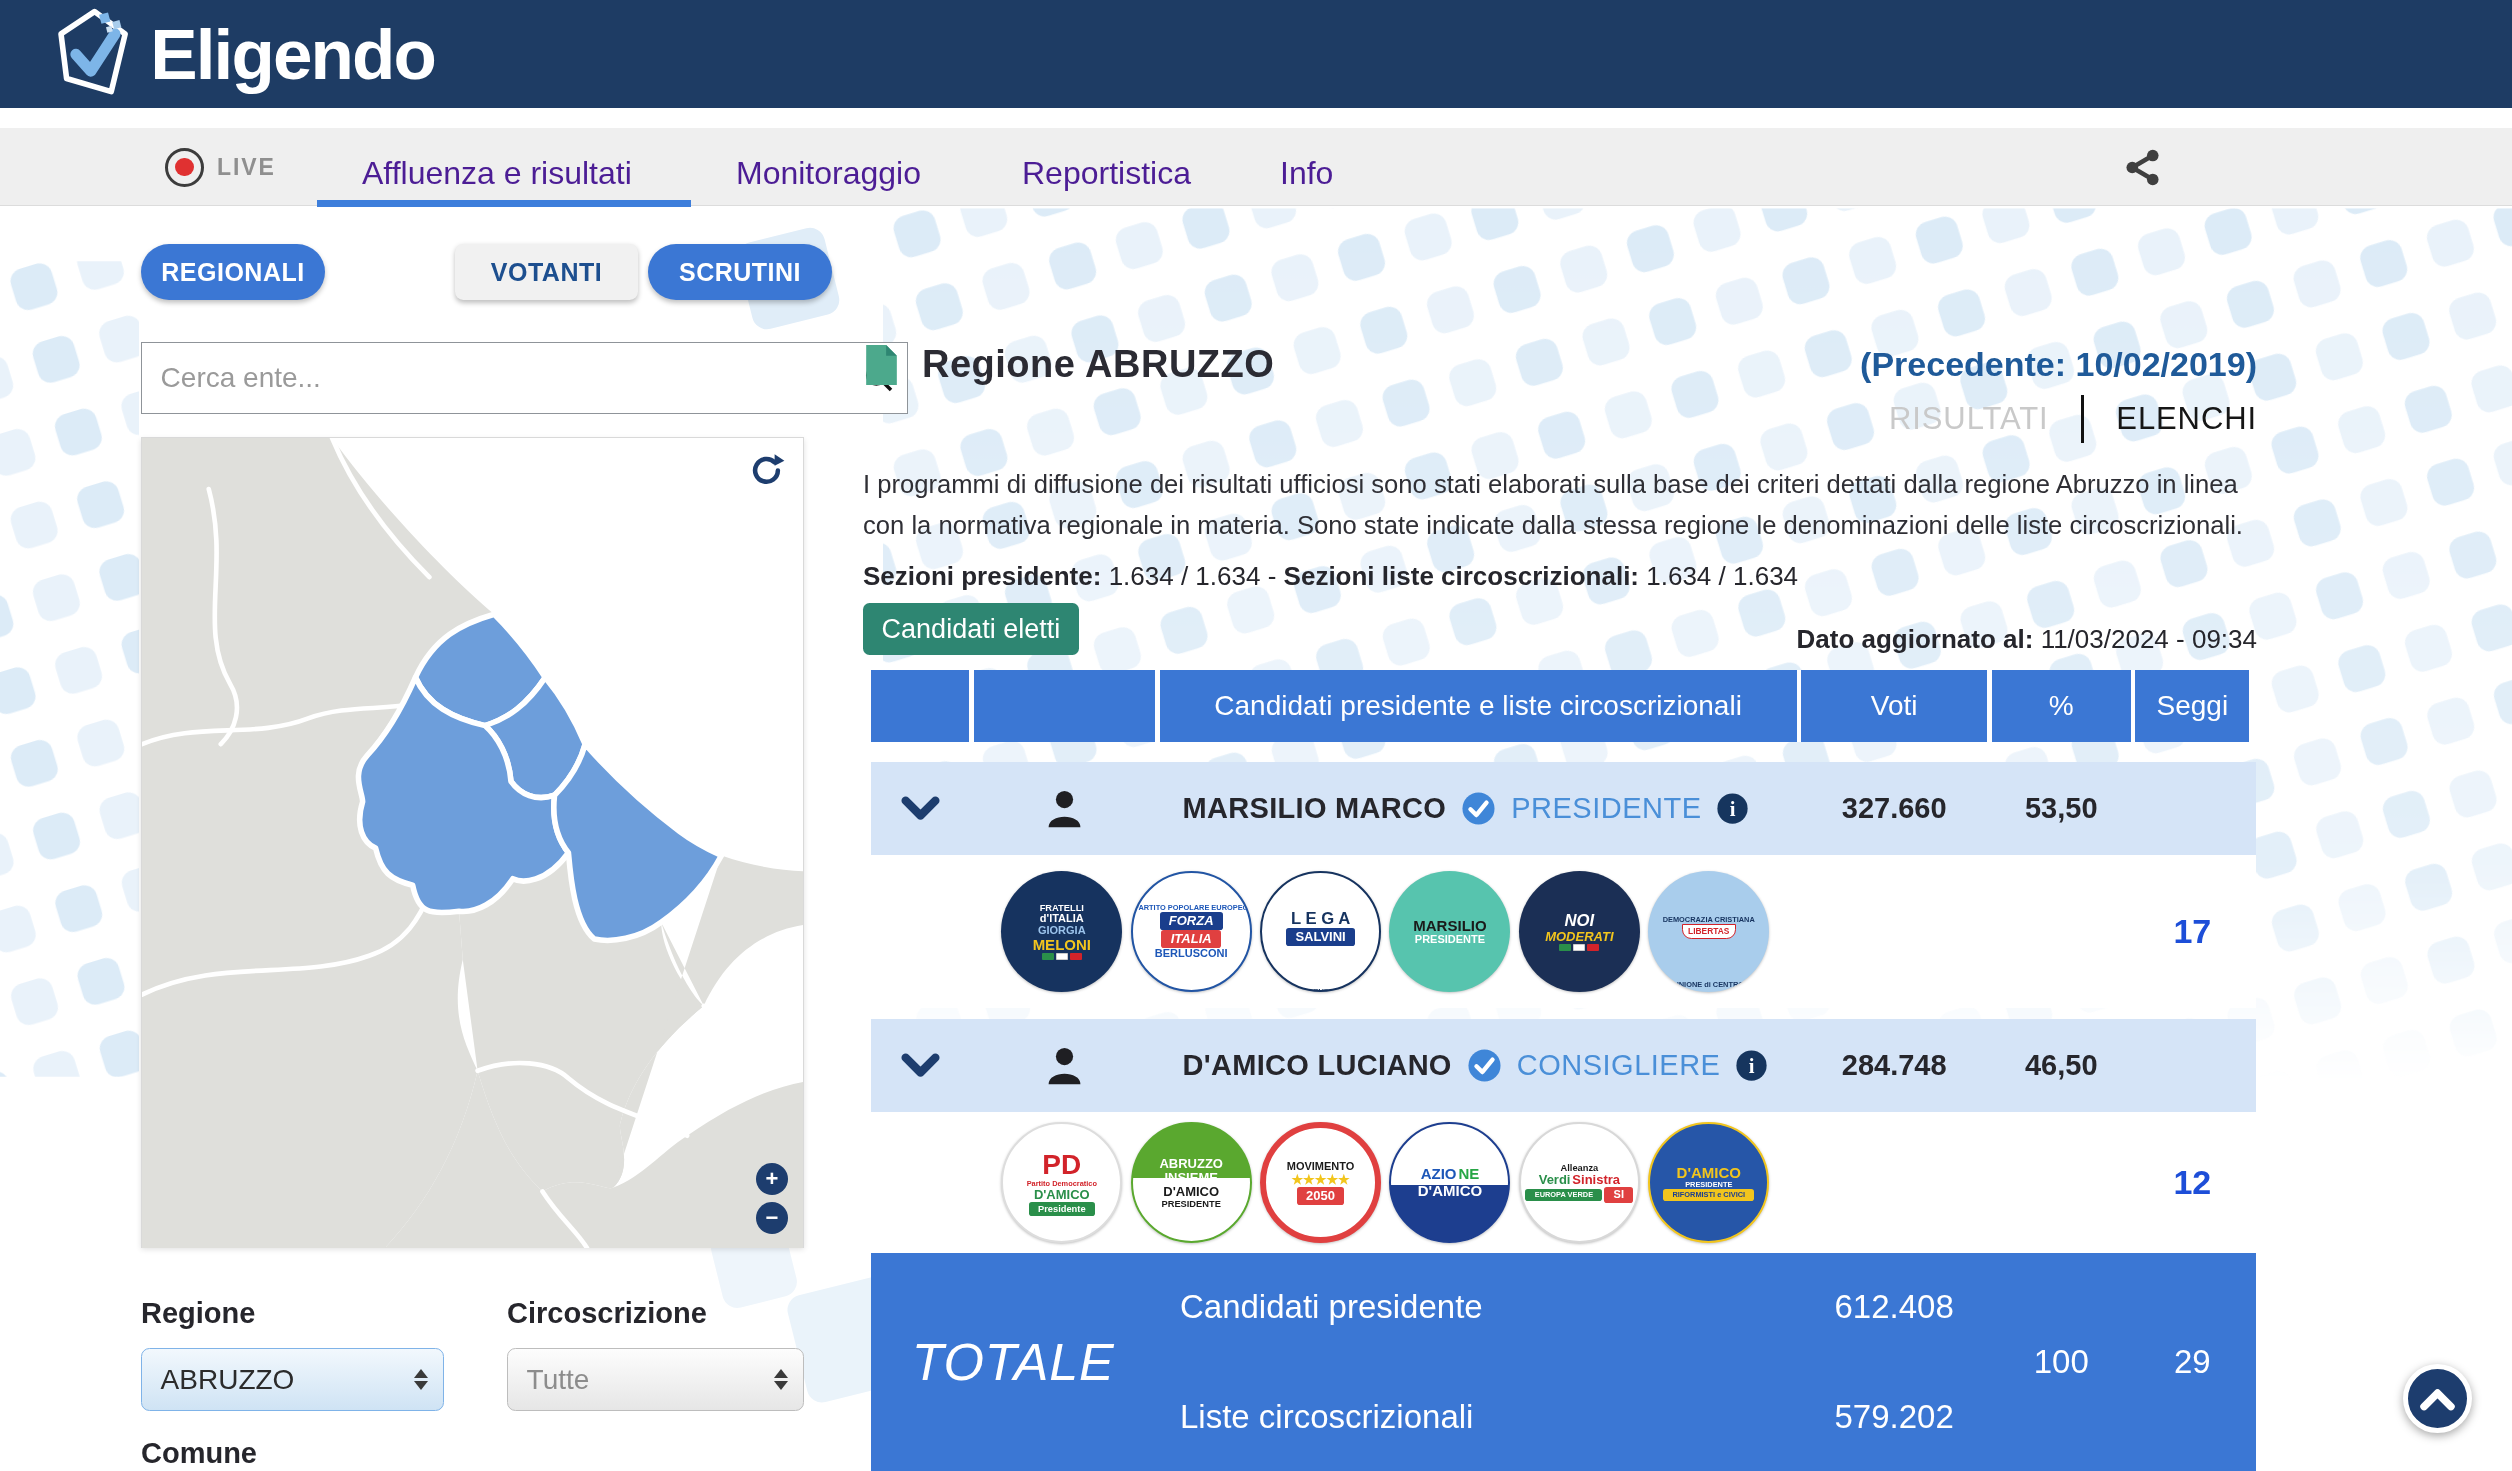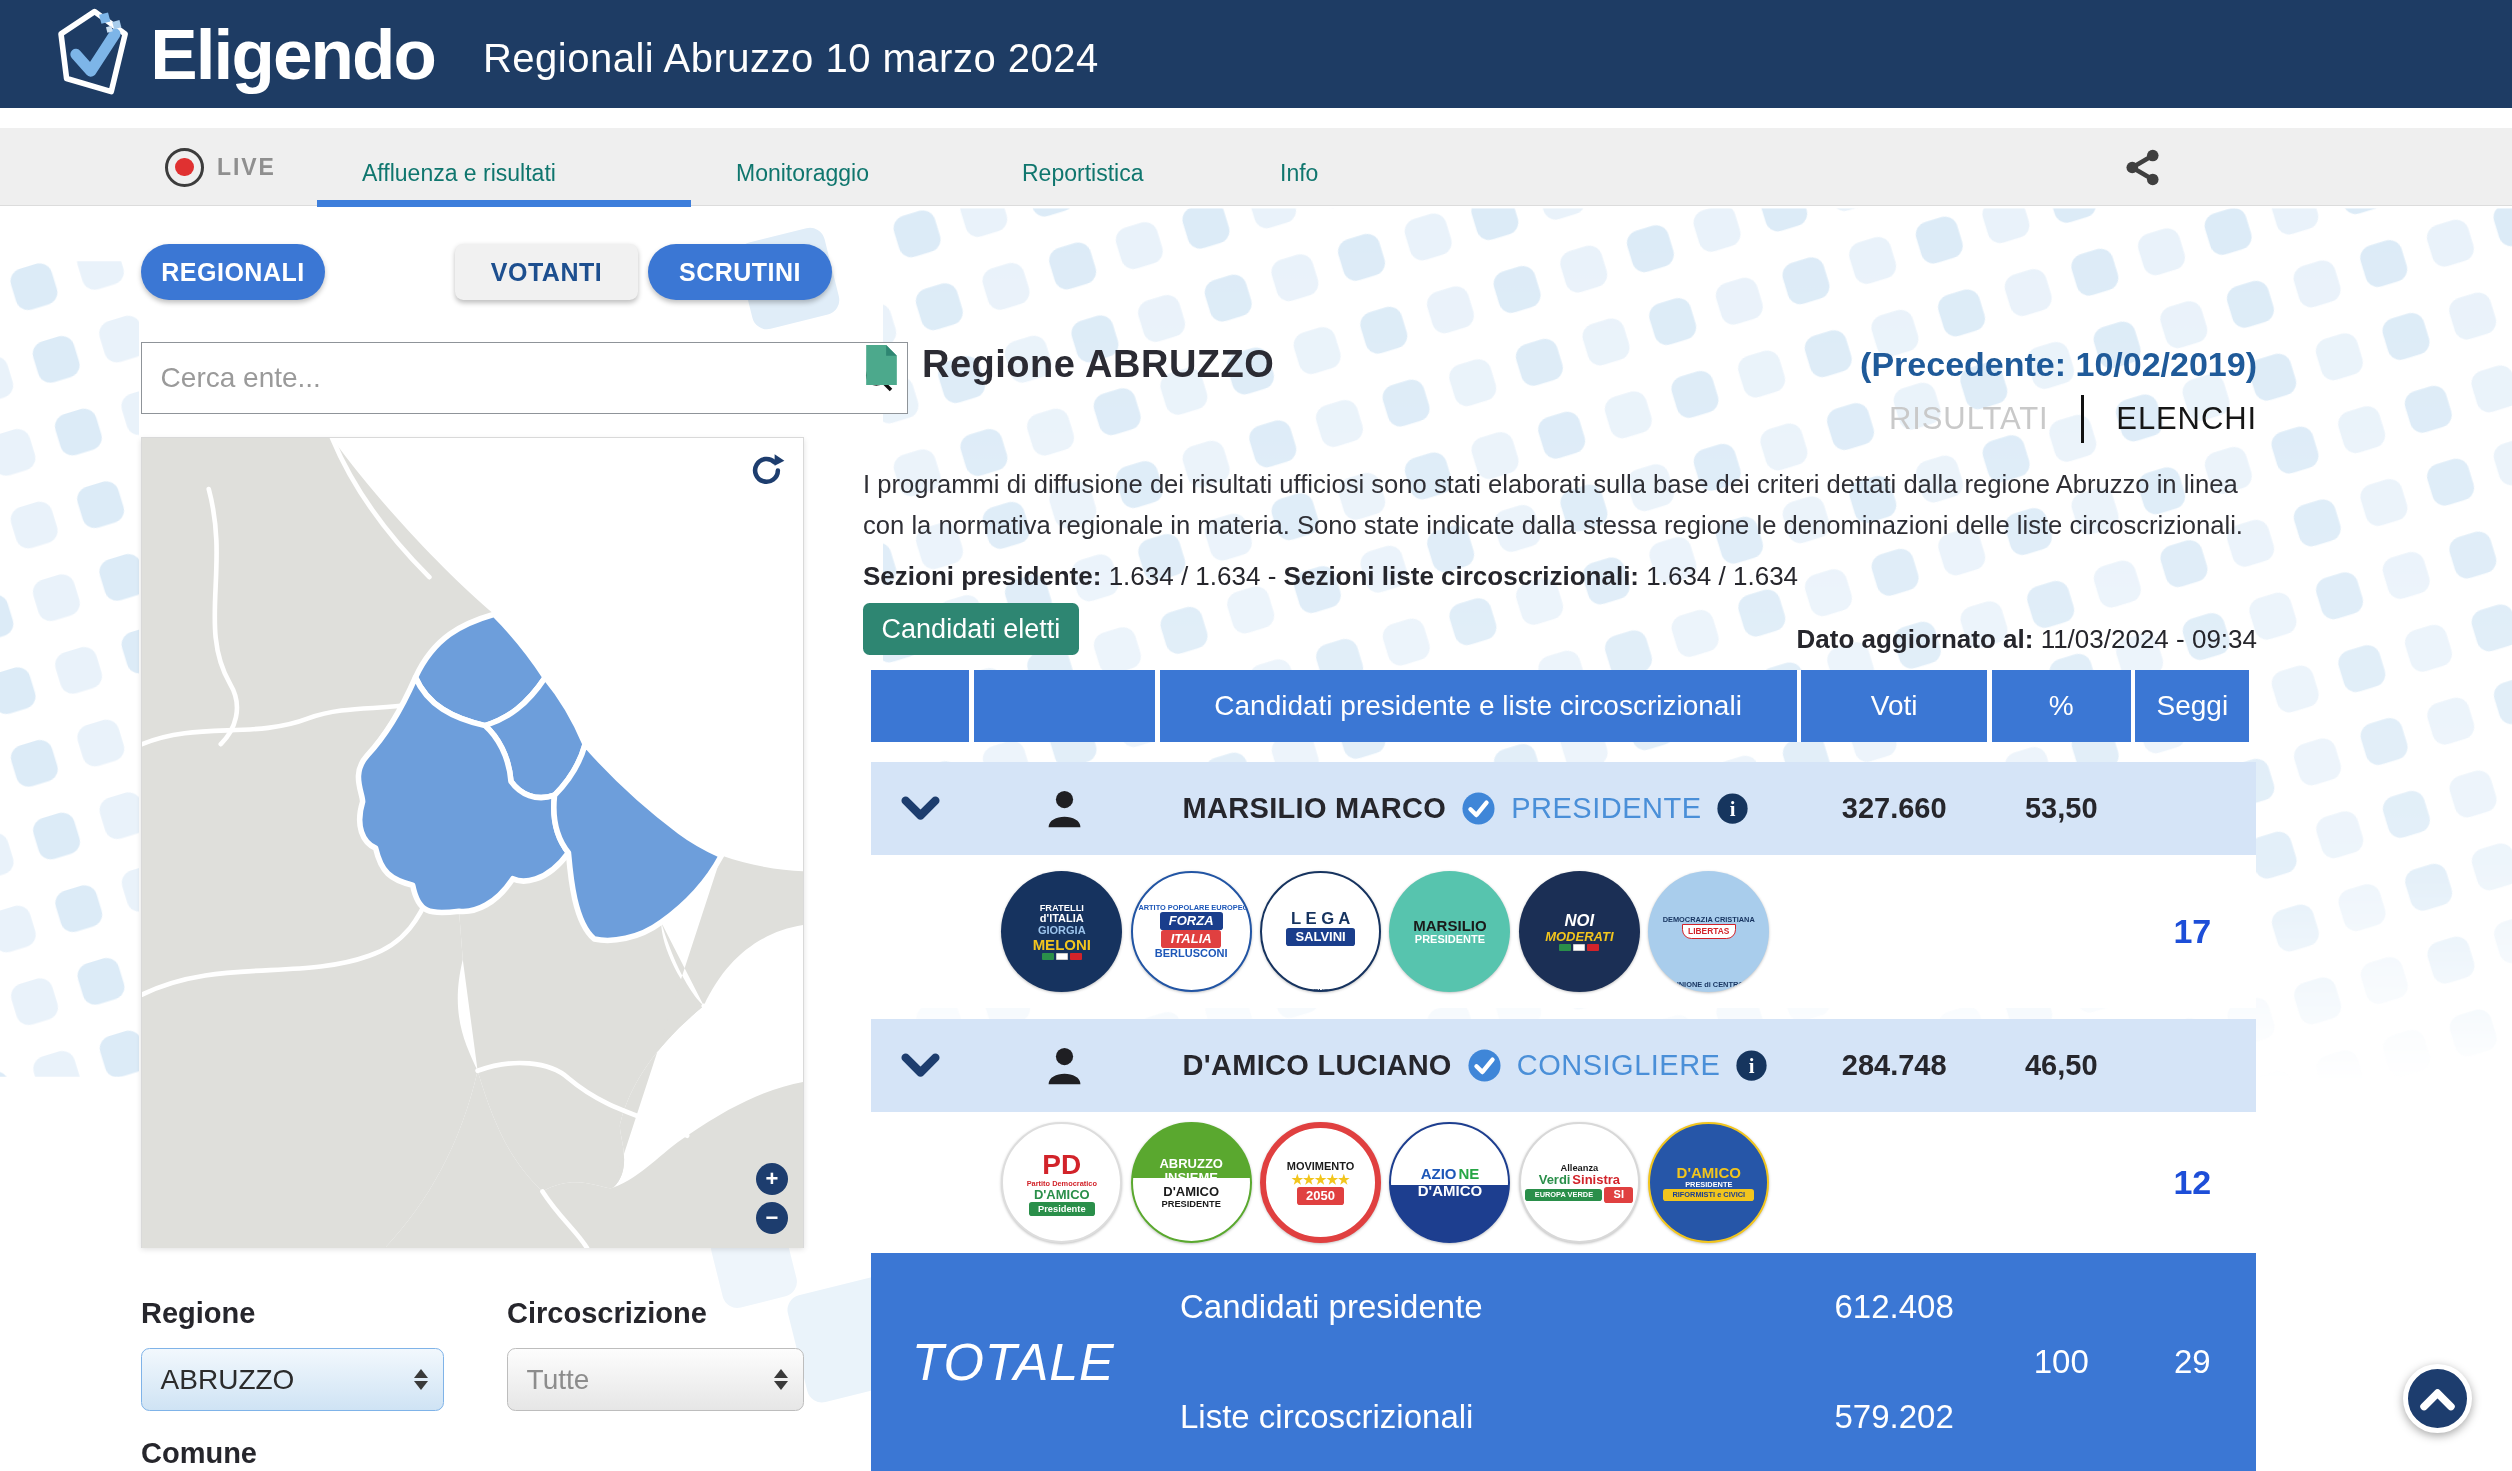--- a/index.html
+++ b/index.html
@@ -12,21 +12,21 @@
   .brandmark { margin-left:48px; }
   .brand { color:#fff; font-size:71px; font-weight:bold; letter-spacing:-1.9px; margin-left:9.3px; }
   .subtitle { color:#fefefe; font-size:40px; font-weight:300; margin-left:48px; margin-top:9.3px; letter-spacing:0.5px; }
 
   
   .nav { position:absolute; left:0; top:128px; width:2512px; height:78px; background:#efefef; border-bottom:0.9px solid #dcdcdc; }
   .live { position:absolute; left:165px; top:19.5px; display:flex; align-items:center; gap:13px; }
   .live-ring { width:39px; height:39px; border:3.7px solid #3c3c3c; border-radius:50%; display:flex; align-items:center; justify-content:center; }
   .live-dot { width:18.6px; height:18.6px; background:#e03131; border-radius:50%; }
   .live-txt { font-size:23px; font-weight:bold; color:#8f8f8f; letter-spacing:1.9px; }
-  .nav-item { position:absolute; top:0; height:90px; display:flex; align-items:center; font-size:23px; color:#0f766e; cursor:pointer; }
+  .nav-item { position:absolute; top:0; height:90px; display:flex; align-items:center; font-size:32px; color:#4c1d95; cursor:pointer; }
   .ni-0 { left:362px; } .ni-1 { left:736px; } .ni-2 { left:1022px; } .ni-3 { left:1280px; }
   .nav-underline { position:absolute; left:317px; top:72px; width:374px; height:6.5px; background:#3d7edb; }
   .share { position:absolute; left:2122px; top:18.6px; width:41px; height:41px; cursor:pointer; }
 
   
   .pat { position:absolute; pointer-events:none; }
   .tile { position:absolute; background:#e0edf8; border-radius:15px; pointer-events:none; }
 
   
   .btn { position:absolute; height:56px; border-radius:8.4px; font-size:25px; font-weight:bold; display:flex; align-items:center; justify-content:center; cursor:pointer; box-shadow:0 2.8px 5.6px rgba(0,0,0,0.25); letter-spacing:0.5px; }
@@ -161,21 +161,20 @@
     <div class="brandmark">
       <svg width="93" height="93" viewBox="0 0 100 100">
         <polygon points="50,6 83,30 68,92 20,78 14,30" fill="none" stroke="#fff" stroke-width="6" stroke-linejoin="round"></polygon>
         <path d="M30,52 L46,70 L72,30" fill="none" stroke="#7db5e8" stroke-width="12" stroke-linecap="round" stroke-linejoin="round"></path>
         <rect x="56" y="8" width="10" height="10" fill="#7db5e8" transform="rotate(-15 61 13)"></rect>
         <rect x="70" y="16" width="8" height="8" fill="#a9cdec" transform="rotate(-15 74 20)"></rect>
         <rect x="63" y="22" width="6" height="6" fill="#cfe3f4" transform="rotate(-15 66 25)"></rect>
       </svg>
     </div>
     <div class="brand">Eligendo</div>
-    <div class="subtitle">Regionali Abruzzo 10 marzo 2024</div>
   </div>
 
   <div class="nav">
     <div class="live">
       <div class="live-ring">
           <div class="live-dot"></div>
         </div>
       <div class="live-txt">LIVE</div>
     </div>
     <div class="nav-item ni-0">Affluenza e risultati</div>

